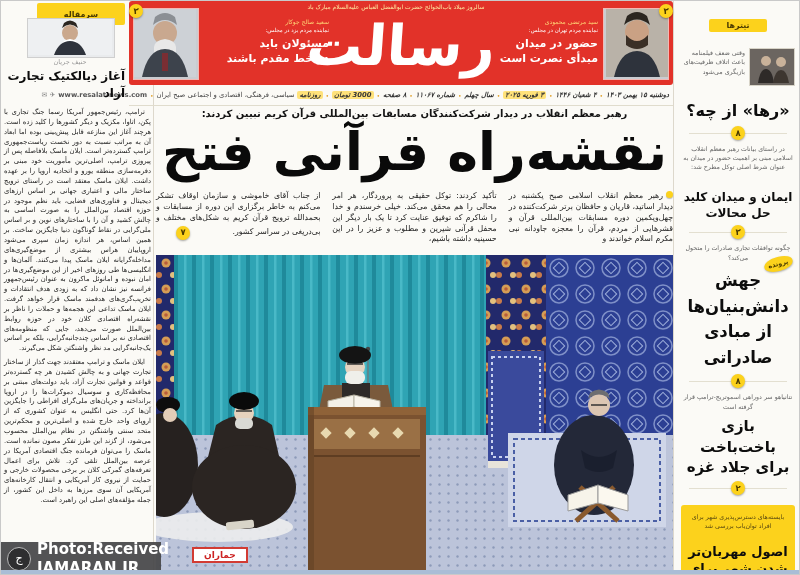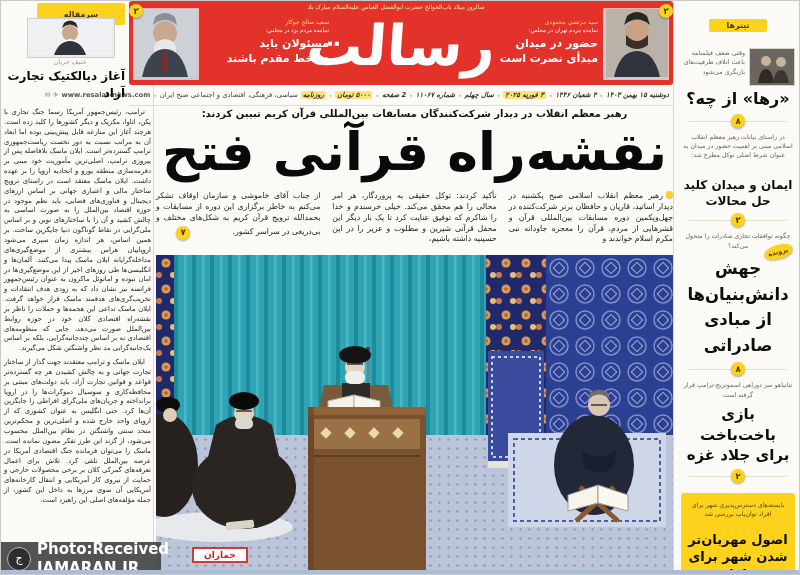--- a/index.html
+++ b/index.html
@@ -135,23 +135,23 @@
     <span class="seg">دوشنبه ۱۵ بهمن ۱۴۰۳</span>
       <span class="sep">•</span>
     <span class="seg">۴ شعبان ۱۴۴۶</span>
       <span class="sep">•</span>
     <span class="seg hl">۳ فوریه ۲۰۲۵</span>
       <span class="sep">•</span>
     <span class="seg">سال چهلم</span>
       <span class="sep">•</span>
     <span class="seg">شماره ۱۱۰۶۷</span>
       <span class="sep">•</span>
-    <span class="seg">2 صفحه</span>
-      <span class="sep">•</span>
-    <span class="seg hl">۵۰۰۰ تومان</span>
+    <span class="seg">۸ صفحه</span>
+      <span class="sep">•</span>
+    <span class="seg hl">3000 تومان</span>
       <span class="sep">•</span>
     <span class="seg hl">روزنامه</span>
     <span>سیاسی، فرهنگی، اقتصادی و اجتماعی صبح ایران</span>
       <span class="sep">•</span>
     <span class="lat">www.resalat-news.com</span>
     <span class="soc">
       <span>✈</span>
         <span>✉</span>
     </span>
 
@@ -301,21 +301,21 @@
           <svg width="42" height="34" viewBox="0 0 42 34">
               <rect width="42" height="34" fill="#6b6560"></rect>
             <circle cx="14" cy="12" r="5" fill="#c9b29a"></circle>
               <path d="M6 34 Q8 20 14 20 Q20 20 22 34Z" fill="#2e2a28"></path>
             <circle cx="29" cy="13" r="5" fill="#c9b29a"></circle>
               <path d="M21 34 Q23 21 29 21 Q35 21 37 34Z" fill="#3d3630"></path>
             </svg>
         </div>
         <div class="sb-kicker" style="text-align:right">وقتی ضعف فیلمنامه باعث اتلاف ظرفیت‌های بازیگری می‌شود</div>
       </div>
-      <div class="sb-title" style="font-size:16px;margin-top:2px">«رها» از چه؟</div>
+      <div class="sb-title" style="font-size:16px;margin-top:14px">«رها» از چه؟</div>
       <div class="sb-sep">
           <div class="pc">۸</div>
         </div>
     </div>
 
     <div>
       <div class="sb-kicker">در راستای بیانات رهبر معظم انقلاب اسلامی مبنی بر اهمیت حضور در میدان به عنوان شرط اصلی توکل مطرح شد:</div>
       <div class="sb-title" style="font-size:12px;margin-top:17px">ایمان و میدان کلید حل محالات</div>
       <div class="sb-sep">
           <div class="pc">۳</div>

